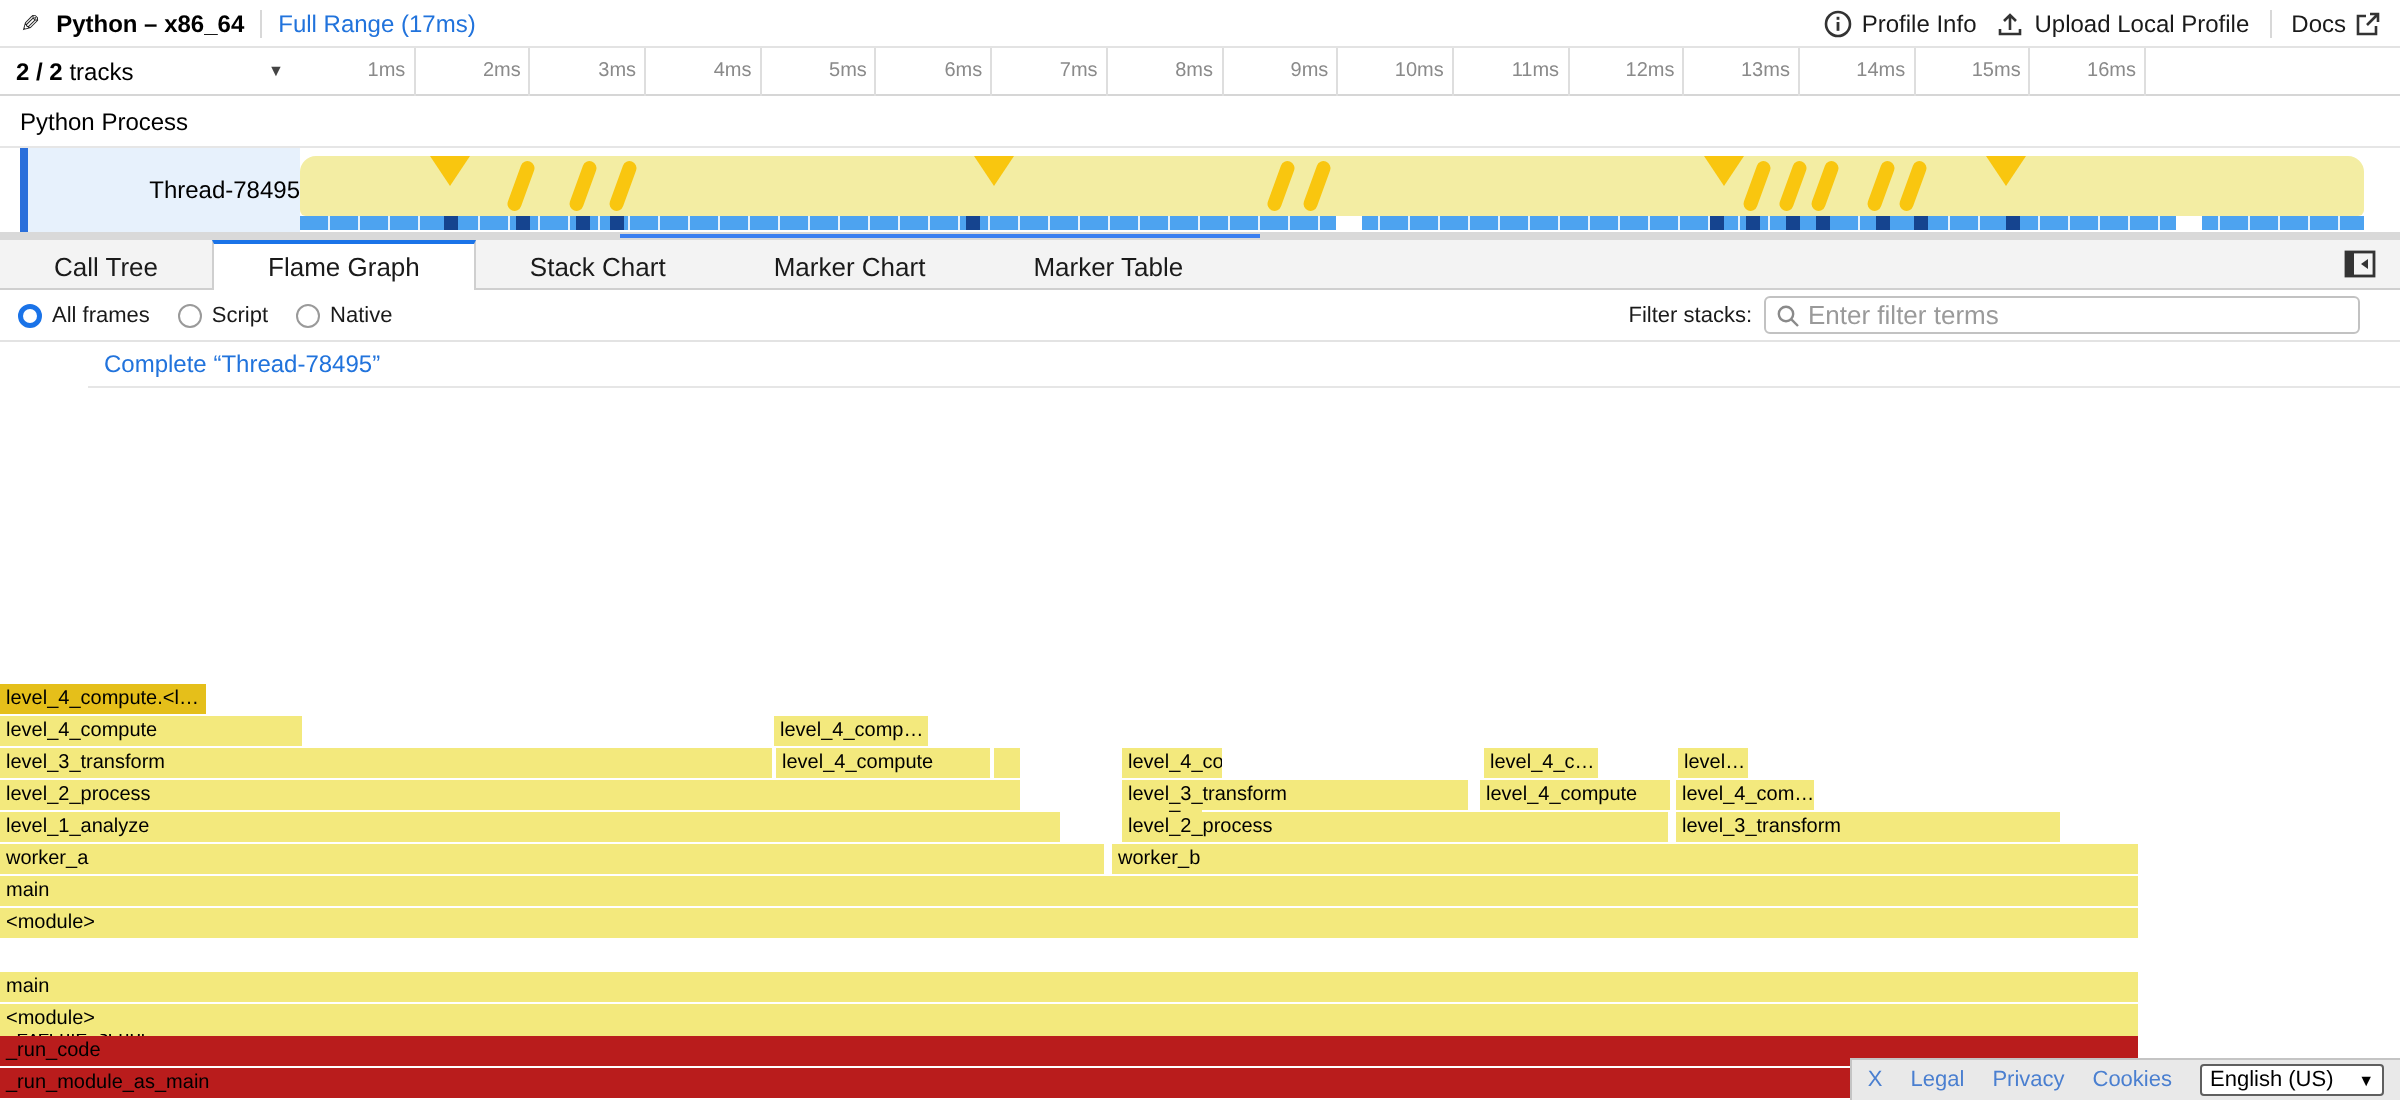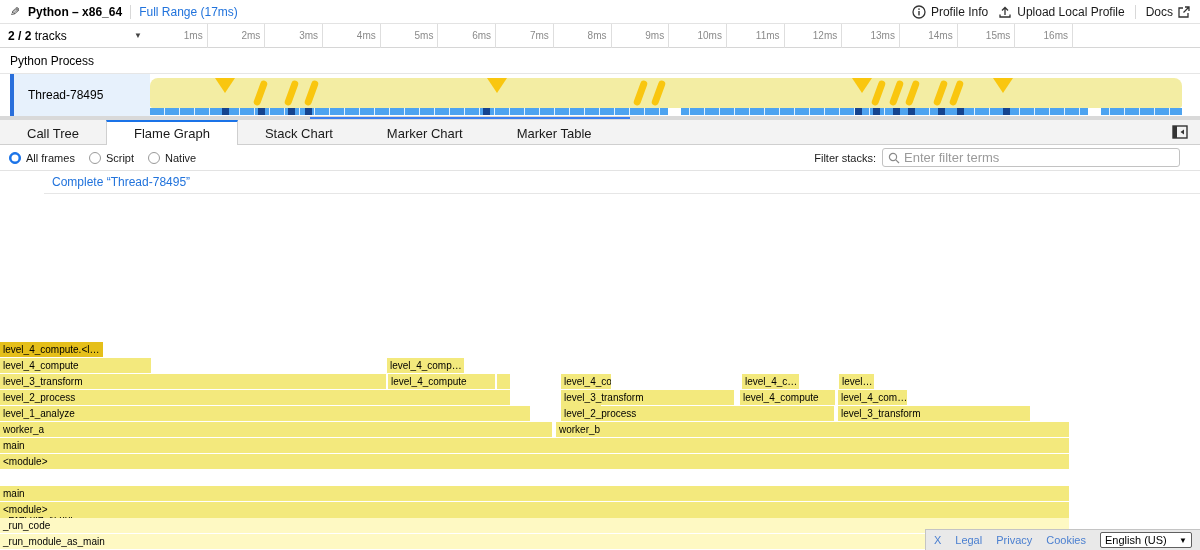--- a/index.html
+++ b/index.html
@@ -24,21 +24,21 @@
   #tracks-count { position:absolute; left:8px; top:0; height:24px; line-height:24px; font-size:12px; color:#000; }
   #tracks-count b { font-weight:bold; }
   #tracks-caret { position:absolute; left:134px; top:0; height:24px; line-height:24px; font-size:8px; color:#444; cursor:pointer; }
   #ruler-ticks { position:absolute; left:150px; top:0; height:24px; display:flex; }
   .ruler-tick { width:57.7px; height:24px; line-height:24px; font-size:10px; color:#8a8a8a;
     text-align:right; padding-right:4px; border-right:1px solid #dedede; }
 
   
   #process-row { left:0; top:48px; width:1200px; height:26px; background:#fff;
     border-bottom:1px solid #e6e6e6; font-size:12px; color:#000; line-height:26px; padding-left:10px; }
-  #thread-row { left:0; top:74px; width:976px; height:42px; background:#fff; cursor:pointer; }
+  #thread-row { left:0; top:74px; width:976px; height:42px; background:#fff; cursor:pointer;text-align:right; }
   #thread-accent { left:10px; top:0; width:4px; height:42px; background:#2a6fdb; }
   #thread-label { left:14px; top:0; width:136px; height:42px; background:#e7f1fc;
     font-size:12px; color:#000; line-height:42px; padding-left:14px; }
   #track-viz { left:150px; top:0; width:1032px; height:42px; }
   #track-band { left:0; top:4px; width:1032px; height:30px; background:#f3eda3; border-radius:8px 8px 3px 3px; }
   .mk-diamond { position:absolute; top:4px; width:0; height:0;
     border-left:10px solid transparent; border-right:10px solid transparent; border-top:15px solid #f9c60f; }
   .mk-slash { position:absolute; top:6px; width:7px; height:26px; background:#f9c60f;
     border-radius:4px; transform:rotate(20deg); }
   #sample-strip { left:0; top:34px; width:1032px; height:7px; background:#4da3f0;
@@ -78,21 +78,21 @@
   
   #crumb-row { left:0; top:171px; width:1200px; height:23px; background:#fff; border-bottom:1px solid #e6e6e6;margin-left:44px; }
   #crumb { position:absolute; left:8px; top:0; line-height:22px; font-size:12px; color:#2173dc; cursor:pointer; }
 
   
   #flame { left:0; top:0; width:1200px; height:550px; pointer-events:none; }
   .fbox { position:absolute; height:15px; line-height:15px; font-size:10px; color:#000;
     padding-left:3px; overflow:hidden; white-space:nowrap; pointer-events:auto; cursor:pointer; }
   .c-script { background:#f3e97d; }
   .c-sel { background:#e5bf1a; }
-  .c-py { background:#fef9c3; }
+  .c-py { background:#b91c1c; }
 
   
   #footer { right:0; bottom:0; height:21px; background:#e9e9e9;
     border-top:1px solid #c4c4c4; border-left:1px solid #c4c4c4;
     display:flex; align-items:center; gap:14px; padding:0 8px; z-index:20; }
   .foot-link { font-size:11px; color:#4a7fd0; text-decoration:none; cursor:pointer; }
   #lang-select { width:92px; height:16px; background:#fff; border:1px solid #5f5f5f; border-radius:2px;
     font-size:11px; color:#000; display:flex; align-items:center; justify-content:space-between;
     padding:0 4px; cursor:pointer; }
   #lang-caret { font-size:8px; color:#000; }

